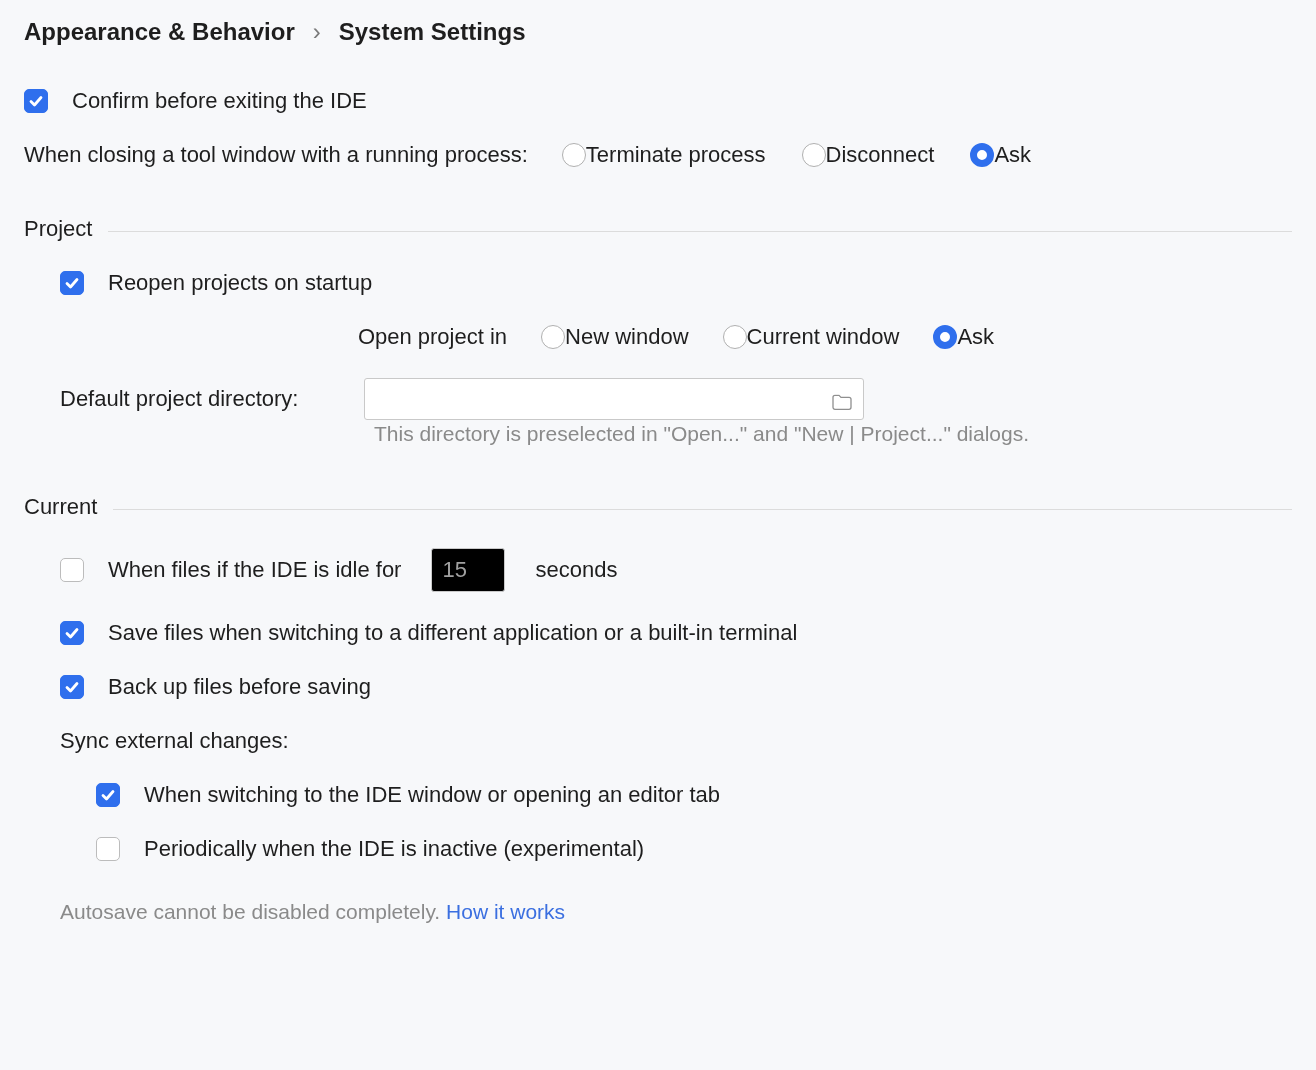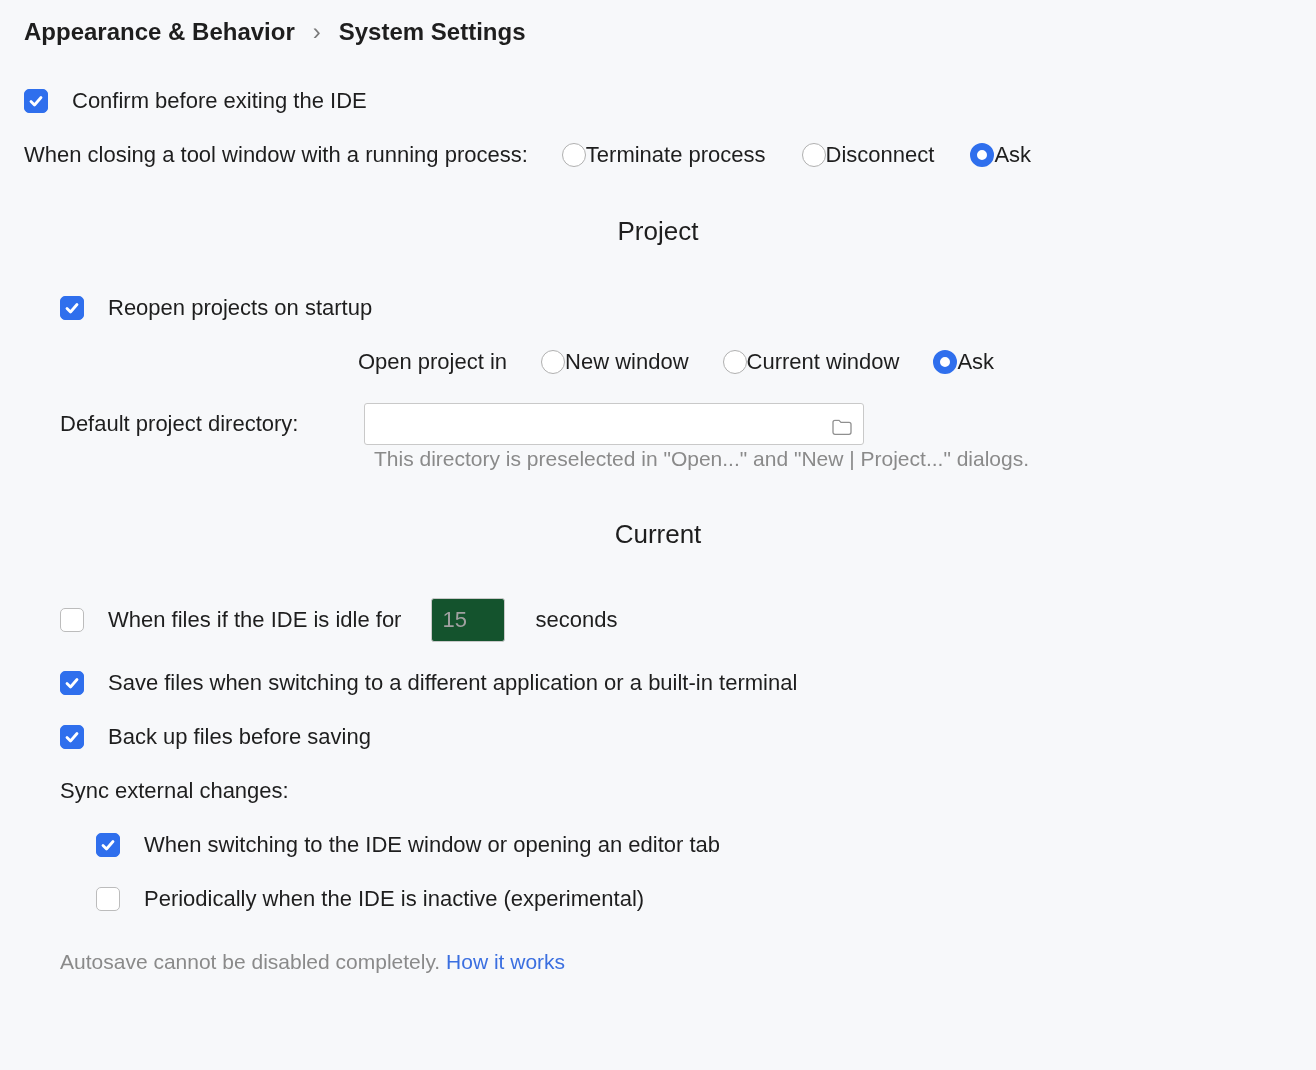--- a/index.html
+++ b/index.html
@@ -58,21 +58,21 @@
   .radio {
     width: 24px; height: 24px; border-radius: 50%;
     border: 1.5px solid #b0b0b0; background: #fff;
     display: inline-flex; align-items: center; justify-content: center;
     flex-shrink: 0;
   }
   .radio.selected { border: 7px solid #2f6fed; }
   .section-header {
     display: flex; align-items: center; gap: 16px;
     margin-top: 48px; margin-bottom: 28px;
-    font-size: 26px; color: #1e1e1e; flex-direction: column;
+    font-size: 22px; color: #1e1e1e;
   }
   .section-line {
     flex: 1; height: 1px; background: #dcdcdc; margin-top: 4px;
   }
   .text-input {
     border: 1px solid #c9c9c9;
     background: #fff;
     border-radius: 3px;
     padding: 8px 40px 8px 10px;
     width: 500px;
@@ -88,21 +88,21 @@
   }
   .hint {
     color: #8a8a8a;
     font-size: 21px;
     margin-left: 350px;
     margin-top: -18px;
     margin-bottom: 12px;
   }
   .idle-input {
     width: 74px; height: 44px;
-    border: 1px solid #c9c9c9; background: #14532d;
+    border: 1px solid #c9c9c9; background: #000000;
     border-radius: 3px;
     text-align: left;
     padding: 6px 10px;
     font-size: 22px;
     color: #a0a0a0;
     margin: 0 6px;
   }
   .autosave-note {
     color: #8a8a8a;
     font-size: 21px;

